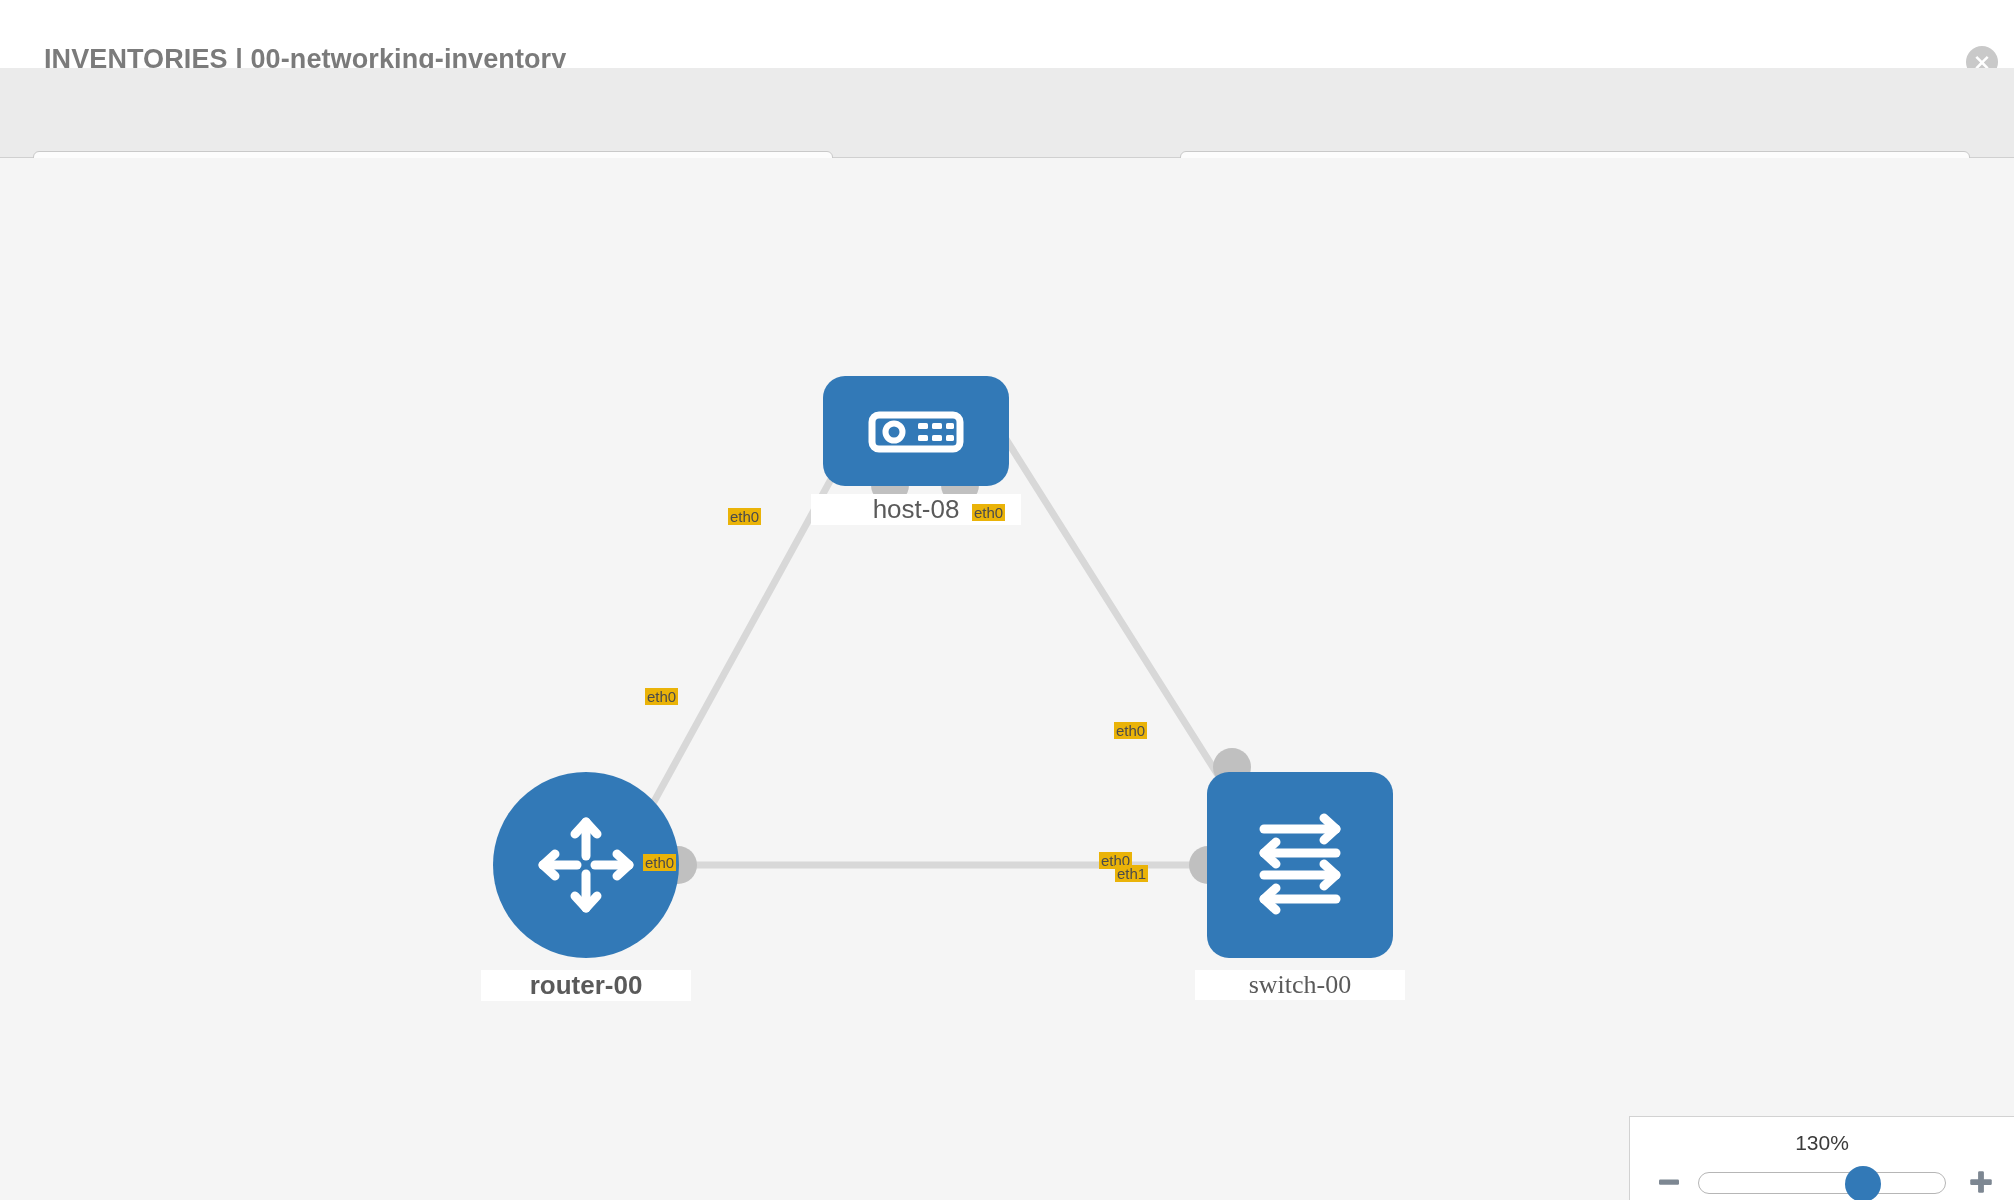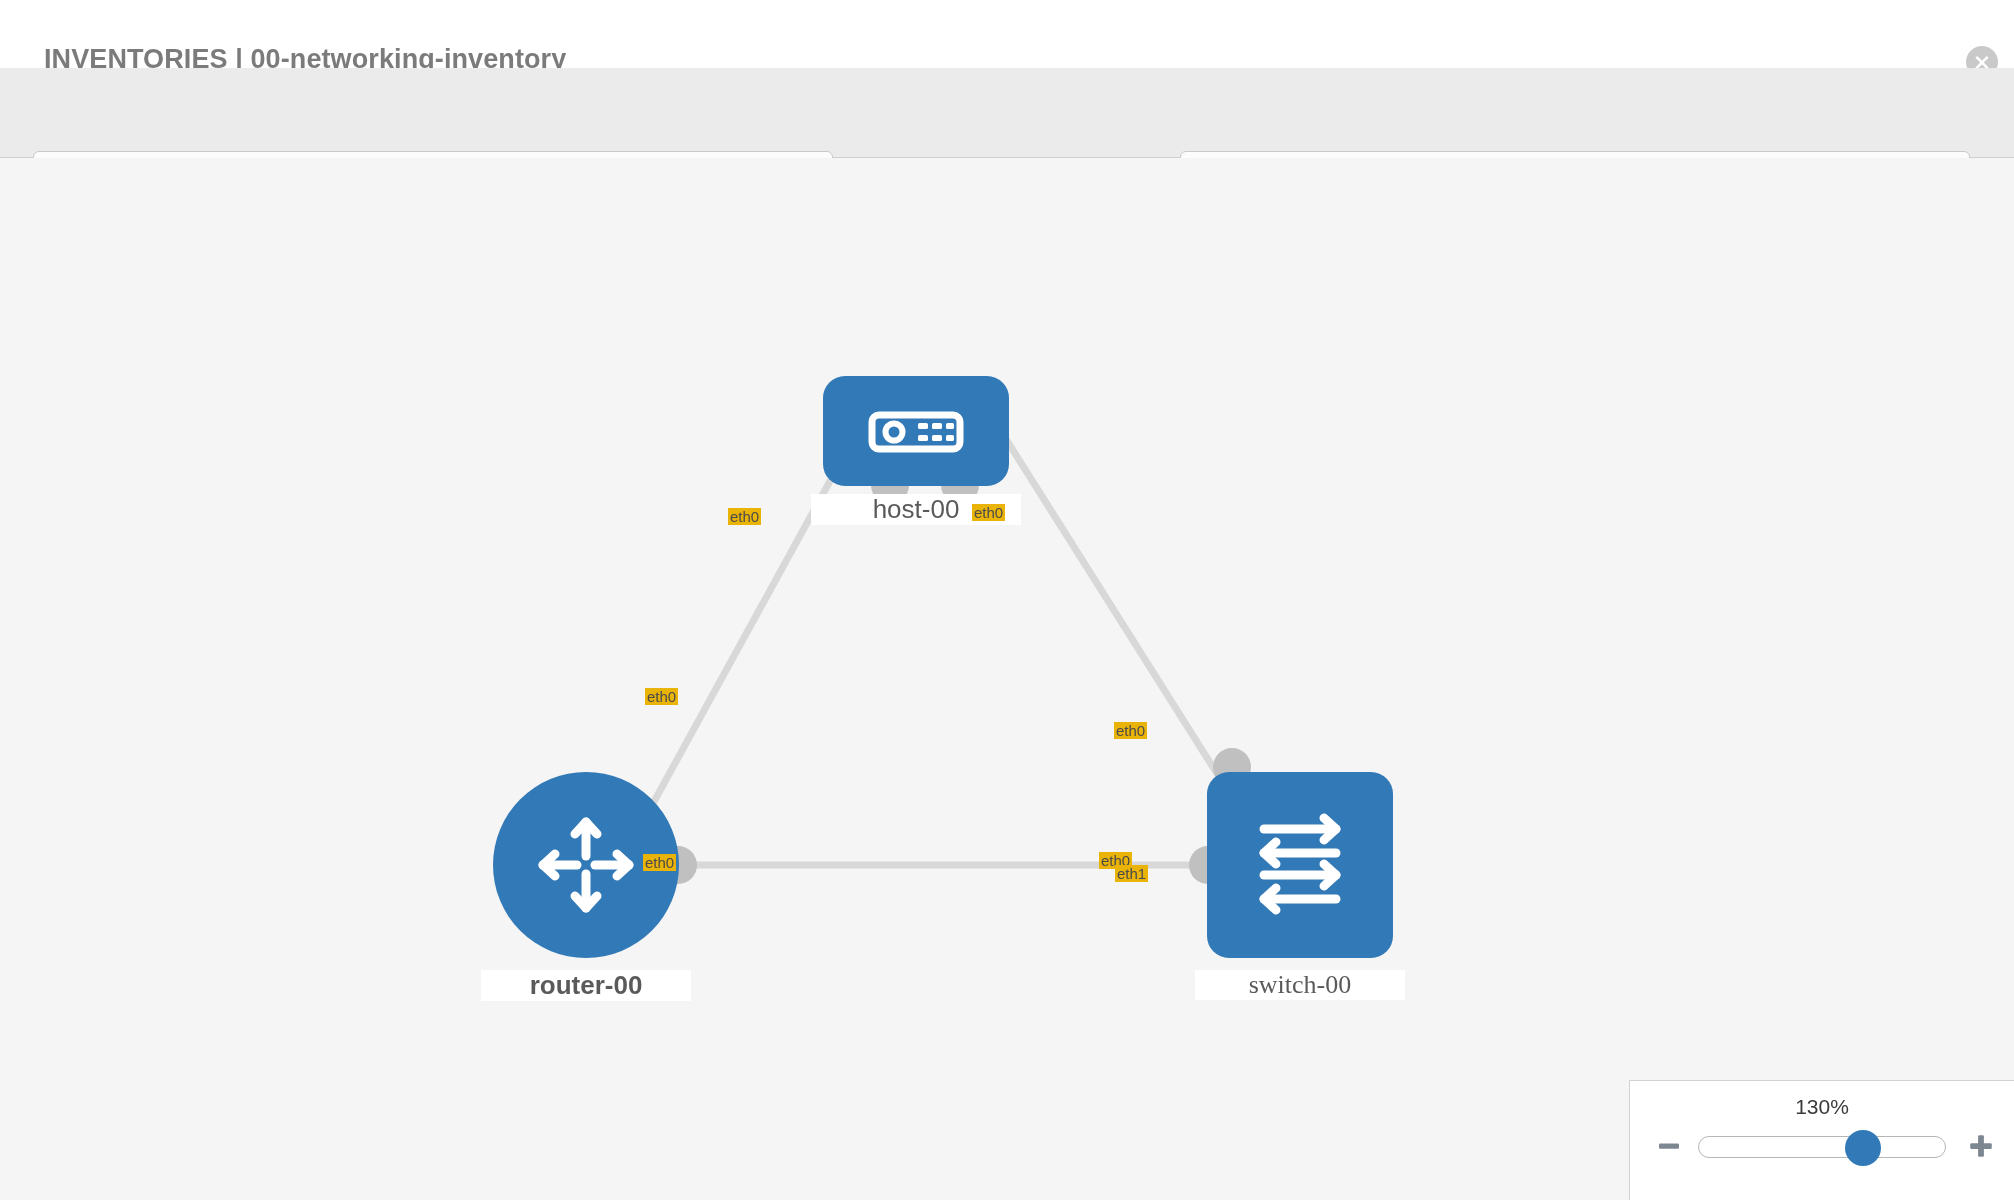--- a/index.html
+++ b/index.html
@@ -142,21 +142,21 @@
 
   
   #switch-node { left: 1207px; top: 614px; }
   #switch-node .node-shape {
     left: 0; top: 0; width: 186px; height: 186px; border-radius: 22px;
   }
 
   
   .zoom-panel {
     position: absolute; right: 0; bottom: 0;
-    width: 385px; height: 120px;
+    width: 385px; height: 84px;
     background: #ffffff;
     border: 1px solid #d2d2d2;
     border-right: none; border-bottom: none;
   }
   .zoom-value {
     position: absolute; left: 0; right: 0; top: 14px;
     text-align: center;
     font-size: 21px; color: #3b3b3b;
   }
   .zoom-minus, .zoom-plus {
@@ -250,21 +250,21 @@
           <g fill="#ffffff">
             <rect x="50" y="20" width="10" height="6" rx="1.6"></rect>
             <rect x="64" y="20" width="10" height="6" rx="1.6"></rect>
             <rect x="78" y="20" width="8" height="6" rx="1.6"></rect>
             <rect x="50" y="32" width="10" height="6" rx="1.6"></rect>
             <rect x="64" y="32" width="10" height="6" rx="1.6"></rect>
             <rect x="78" y="32" width="8" height="6" rx="1.6"></rect>
           </g>
         </svg>
       </div>
-      <div class="node-label" style="left:-12px; top:178px; width:210px;">host-00</div>
+      <div class="node-label" style="left:-12px; top:178px; width:210px;">host-08</div>
       <div class="port-label" style="left:-95px; top:192px;">eth0</div>
       <div class="port-label" style="left:149px; top:188px;">eth0</div>
     </div>
 
     <div class="node" id="router-node">
       <div class="nub" style="left:166px; top:74px;"></div>
       <div class="node-shape">
         <svg width="110" height="110" viewBox="0 0 110 110" aria-hidden="true">
           <g stroke="#ffffff" stroke-width="9" stroke-linecap="round" stroke-linejoin="round" fill="none">
             <path d="M55 12 V46"></path>

